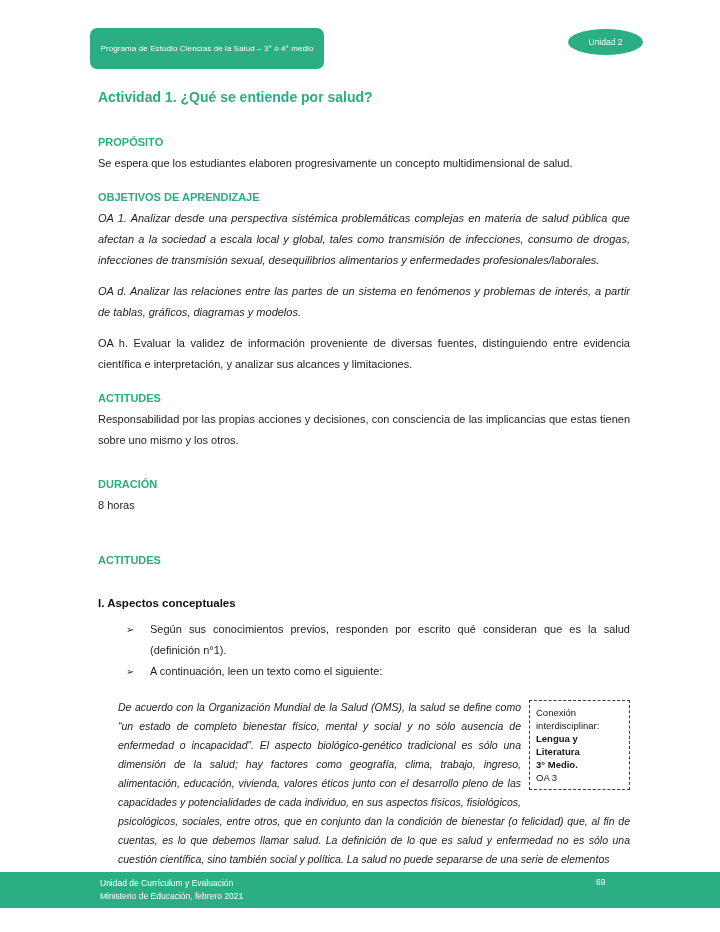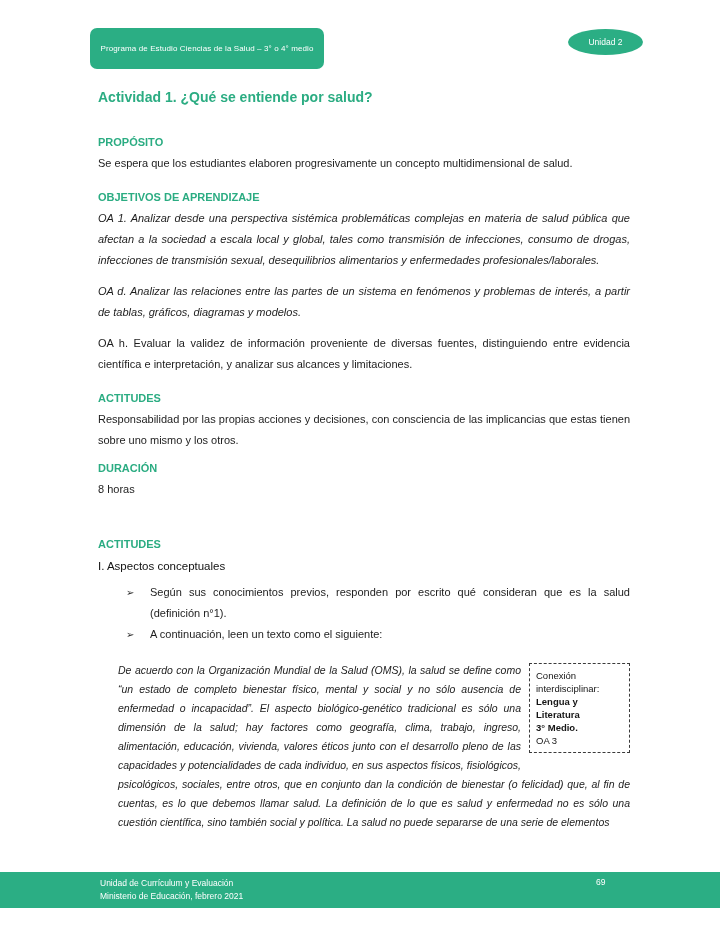--- a/index.html
+++ b/index.html
@@ -29,24 +29,24 @@
   }
   h2.sec-h {
     color:var(--heading-green,#2bac82); font-size:11px; line-height:21px; font-weight:bold;
   }
   p.body-p {
     font-size:11px; line-height:21px; text-align:justify; margin:0 0 13px 0;
   }
   p.tight { margin-bottom:10px;font-style:italic; }
   p.no-just { text-align:left; }
   .sec-oah { margin-bottom:12px; }
-  .sec-act p { margin-bottom:7px; }
+  .sec-act p { margin-bottom:23px; }
   .sec-dur p { margin-bottom:0; }
   h2.desarrollo-h { margin-top:34px; }
-  h3.sub-h { margin-top:1px; font-size:11.5px; line-height:21px; font-weight:normal; color:#111; }
+  h3.sub-h { margin-top:22px; font-size:11.5px; line-height:21px; font-weight:bold; color:#111; }
   ul.bullet-list { list-style:none; margin-top:5px; }
   ul.bullet-list li {
     position:relative; padding-left:52px; font-size:11px; line-height:21px; text-align:justify;
   }
   ul.bullet-list .bullet-glyph {
     position:absolute; left:28px; top:0; font-size:10px; color:#2d2d2d; font-style:normal;
   }
   
   .quote-wrap { margin-top:16px; margin-left:20px; width:512px; }
   .connection-box {

